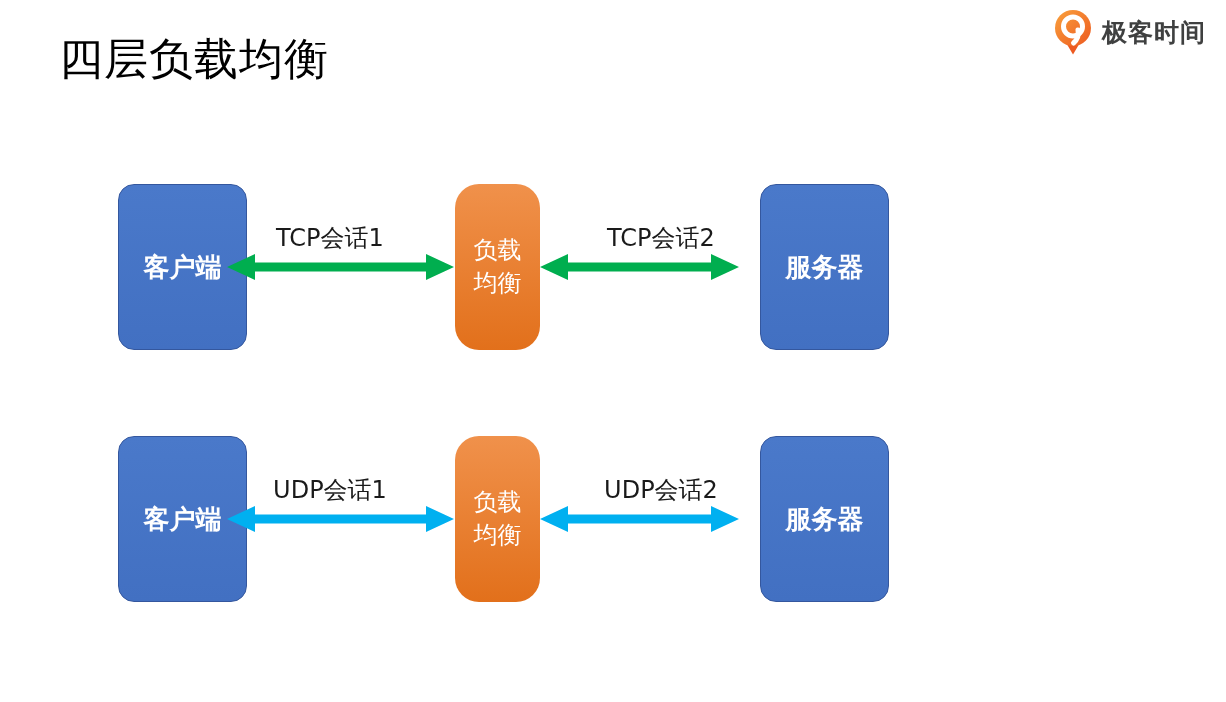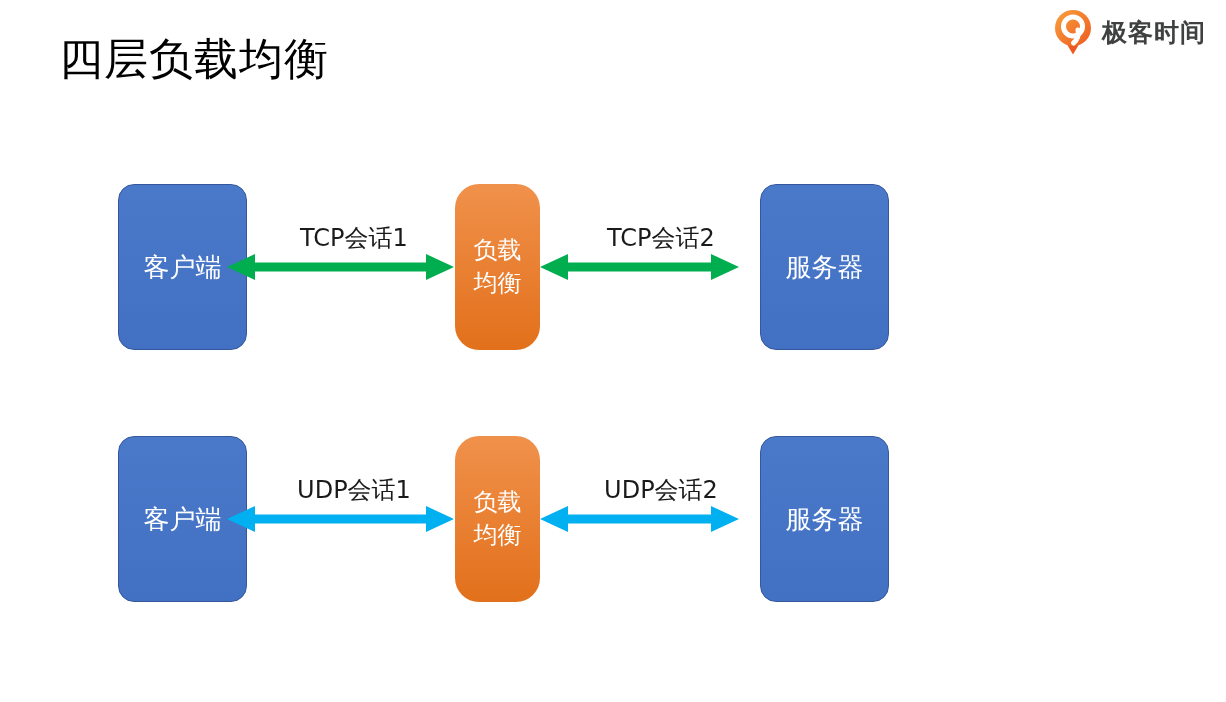--- a/index.html
+++ b/index.html
@@ -30,20 +30,21 @@
     display:flex;flex-direction:column;
     align-items:center;justify-content:center;
     color:#fff;text-align:center;
     box-sizing:border-box;
   }
   .node-blue{
     width:129px;height:166px;border-radius:16px;
     background:linear-gradient(180deg,#4a79ca 0%,#4270c2 100%);
     border:1.5px solid #34579e;
     font-size:26px;
+    font-weight:bold;
   }
   .node-orange{
     width:85px;height:166px;border-radius:24px;
     background:linear-gradient(180deg,#f0914b 0%,#e2701b 100%);
     font-size:24px;line-height:33px;
   }
   .arrow{position:absolute;height:30px;}
   .session-label{
     position:absolute;width:220px;height:32px;
     font-size:24px;color:#1a1a1a;text-align:center;
@@ -55,21 +56,21 @@
   .r1 .arrow{top:252px;}
   .r2 .arrow{top:504px;}
   .r1 .session-label{top:222px;}
   .r2 .session-label{top:474px;}
   
   .pos-client{left:118px;}
   .pos-lb{left:455px;}
   .pos-server{left:760px;}
   .pos-arrow1{left:227px;width:227px;}
   .pos-arrow2{left:540px;width:199px;}
-  .pos-label1{left:244px;}
+  .pos-label1{left:220px;}
   .pos-label2{left:551px;}
 </style>
 </head>
 <body>
 
 <div class="slide">
 
   <h1 class="slide-title">四层负载均衡</h1>
 
   <div class="logo">

